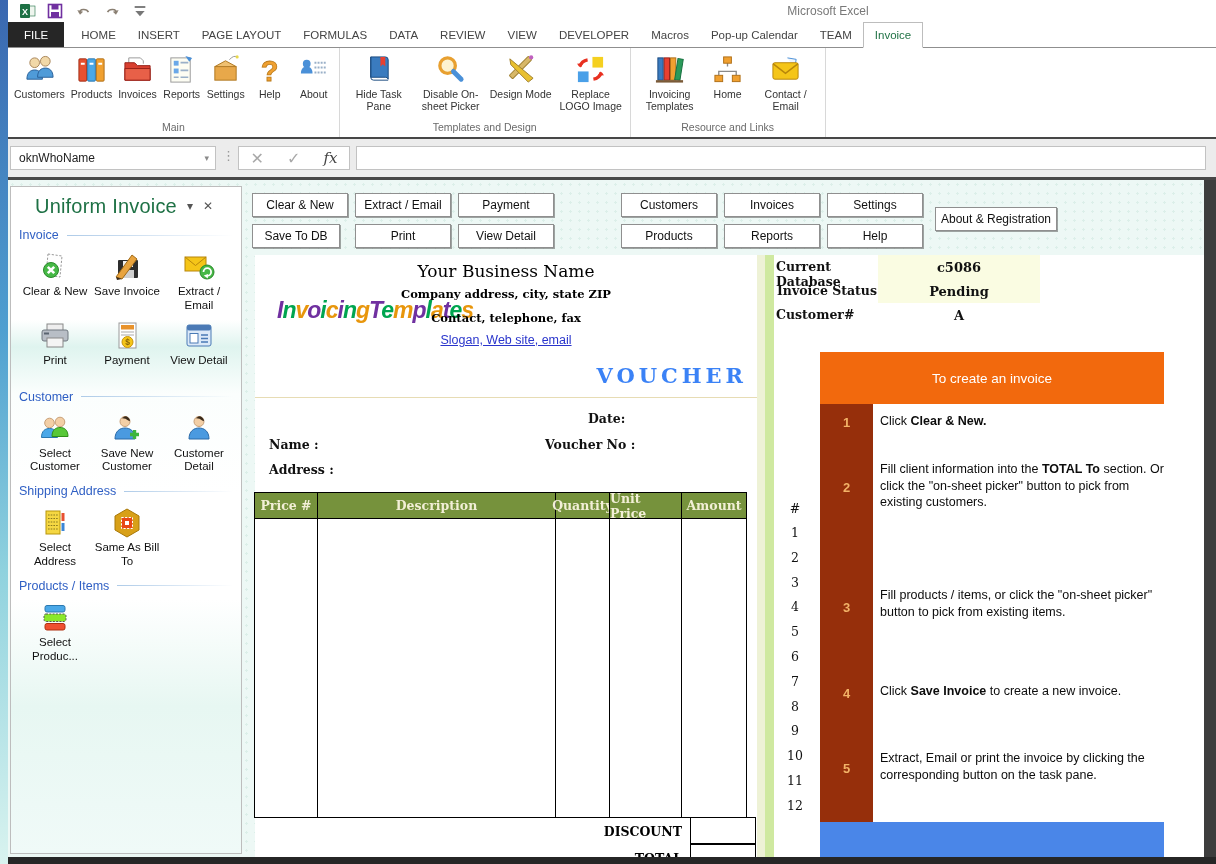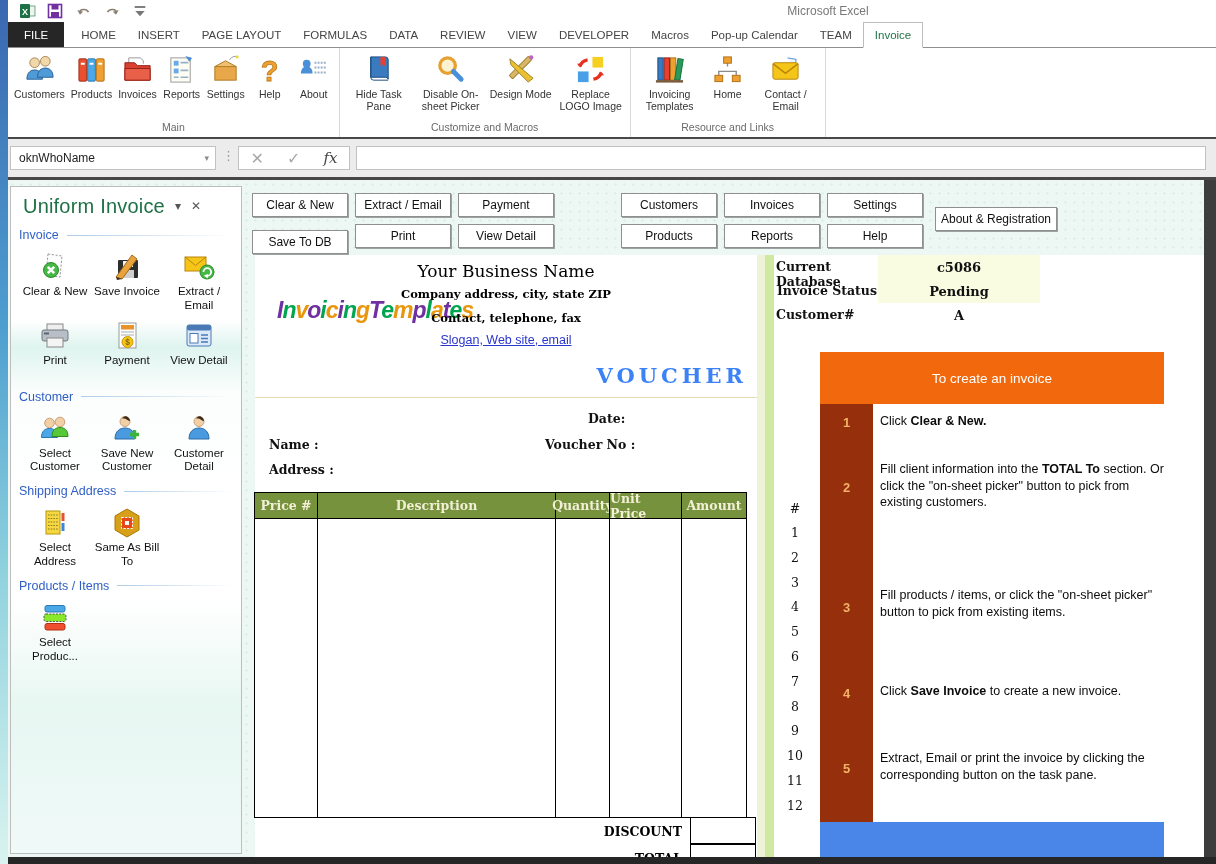--- a/index.html
+++ b/index.html
@@ -44,21 +44,21 @@
 
   
   #content{position:absolute;left:8px;top:180px;width:1196px;height:677px;background:#edf8f5;
     background-image:radial-gradient(#dcefe9 1px,transparent 1.3px);background-size:9px 9px}
   #right-edge{position:absolute;left:1204px;top:180px;width:12px;height:684px;background:#3d3d3d}
   #bottom-edge{position:absolute;left:8px;top:857px;width:1208px;height:7px;background:#262626}
 
   
   #task-pane{position:absolute;left:2px;top:6px;width:232px;height:668px;border:1px solid #bdbdbd;box-sizing:border-box;
     background:linear-gradient(180deg,#ffffff 0%,#ffffff 20%,#dff4ef 24%,#fbfefd 31%,#ffffff 46%,#ffffff 62%,#e7f7f2 78%,#f0faf8 100%)}
-  #pane-header{display:flex;align-items:flex-start;padding:8px 8px 0 12px}
+  #pane-header{display:flex;align-items:flex-start;padding:8px 8px 0 24px}
   #pane-title{font-size:20px;letter-spacing:.2px}
   .pane-ctl{color:#555;font-size:12px;margin-left:10px;margin-top:4px;cursor:default}
   .pane-section-label{display:flex;align-items:center;font-size:12.5px;margin:10px 8px 2px 8px;white-space:nowrap}
   .pane-section-label::after{content:"";flex:1;height:1px;margin-left:8px;background:linear-gradient(90deg,#aecbe8,rgba(174,203,232,0))}
   .pane-grid{display:grid;grid-template-columns:repeat(3,72px);justify-content:start;padding-left:8px}
   .pane-item{display:flex;flex-direction:column;align-items:center;font-size:11.5px;color:#111;
     text-align:center;line-height:1.2;margin-top:7px;min-height:60px;cursor:default}
   .pane-item .icn{width:32px;height:32px;margin-bottom:2px}
 
   
@@ -238,21 +238,21 @@
                 <rect x="18" y="3" width="11" height="11" fill="#f5d020"></rect>
                 <rect x="3" y="18" width="11" height="11" fill="#4aa0e8"></rect>
                 <path d="M13 6 a10 10 0 0 0-8 7" stroke="#e83020" stroke-width="3.4" fill="none"></path>
                 <path d="M2 10 l3.5 4 3-4.5" fill="#e83020"></path>
                 <path d="M19 26 a10 10 0 0 0 8-7" stroke="#e83020" stroke-width="3.4" fill="none"></path>
                 <path d="M30 22 l-3.5-4 -3 4.5" fill="#e83020"></path>
               </svg></span>
             <span>Replace LOGO Image</span>
           </div>
         </div>
-        <div class="rgroup-label">Customize and Macros</div>
+        <div class="rgroup-label">Templates and Design</div>
       </div>
       <div class="rgroup">
         <div class="rgroup-items">
           <div class="rbtn">
             <span class="icn" style="width:31px;height:31px"><svg viewBox="0 0 32 32">
                 <rect x="4" y="4" width="5.5" height="23" fill="#3a7bbf" stroke="#1a4a80"></rect>
                 <rect x="10.5" y="4" width="5.5" height="23" fill="#e84030" stroke="#982018"></rect>
                 <rect x="17" y="4" width="5.5" height="23" fill="#f0a030" stroke="#b07018"></rect>
                 <rect x="23" y="5" width="5.5" height="22" transform="rotate(9 26 16)" fill="#2a9a5a" stroke="#187040"></rect>
                 <rect x="2" y="27" width="28" height="2.5" fill="#7a5a38"></rect>
@@ -440,21 +440,21 @@
               </div>
             </div>
           </div>
         </div>
     </div>
 
     <div id="ws-buttons">
         <div class="ws-btn" style="left:244px;top:13px;width:96px;">Clear &amp; New</div>
         <div class="ws-btn" style="left:347px;top:13px;width:96px;">Extract / Email</div>
         <div class="ws-btn" style="left:450px;top:13px;width:96px;">Payment</div>
-        <div class="ws-btn" style="left:244px;top:50px;width:96px;">Save To DB</div>
+        <div class="ws-btn" style="left:244px;top:44px;width:88px;">Save To DB</div>
         <div class="ws-btn" style="left:347px;top:44px;width:96px;">Print</div>
         <div class="ws-btn" style="left:450px;top:44px;width:96px;">View Detail</div>
         <div class="ws-btn" style="left:613px;top:13px;width:96px;">Customers</div>
         <div class="ws-btn" style="left:716px;top:13px;width:96px;">Invoices</div>
         <div class="ws-btn" style="left:819px;top:13px;width:96px;">Settings</div>
         <div class="ws-btn" style="left:613px;top:44px;width:96px;">Products</div>
         <div class="ws-btn" style="left:716px;top:44px;width:96px;">Reports</div>
         <div class="ws-btn" style="left:819px;top:44px;width:96px;">Help</div>
         <div class="ws-btn" style="left:927px;top:27px;width:122px;">About &amp; Registration</div>
       </div>

